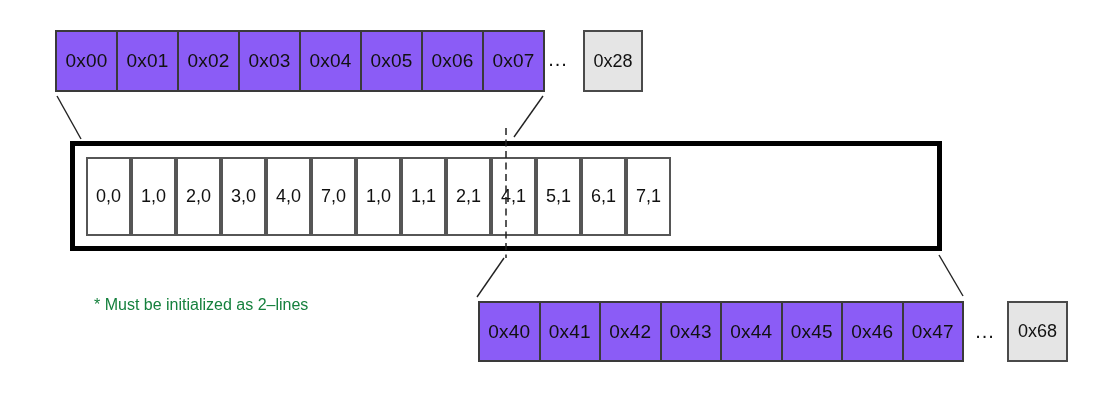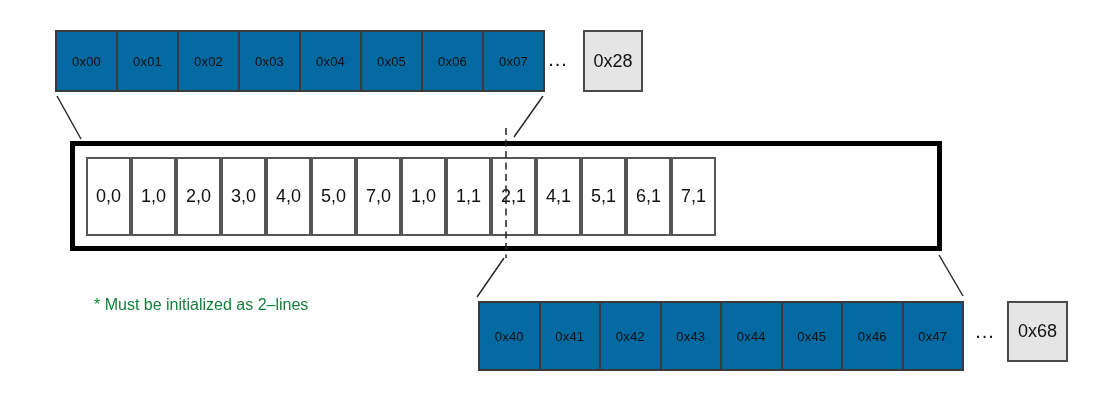--- a/index.html
+++ b/index.html
@@ -13,31 +13,31 @@
     overflow: hidden;
   }
 
   
   .addr-row { position: absolute; display: flex; }
   .addr-cell {
     box-sizing: border-box;
     height: 100%;
     border: 2px solid #3a3a3a;
     margin-left: -2px;
-    background: #0369a1;
+    background: #8b5cf6;
     display: flex;
     align-items: center;
     justify-content: center;
-    font-size: 13px;
+    font-size: 19px;
     letter-spacing: 0.2px;
   }
   .addr-cell:first-child { margin-left: 0; }
   .row-top    { left: 55px;  top: 30px;  height: 62px; }
   .row-top    .addr-cell { width: 63px; }
-  .row-bottom { left: 478px; top: 301px; height: 70px; }
+  .row-bottom { left: 478px; top: 301px; height: 61px; }
   .row-bottom .addr-cell { width: 62.5px; }
 
   .tail-box {
     position: absolute;
     box-sizing: border-box;
     border: 2px solid #4a4a4a;
     background: #e5e5e5;
     display: flex;
     align-items: center;
     justify-content: center;
@@ -117,21 +117,20 @@
   </div>
   <div class="dots dots-top">...</div>
   <div class="tail-box tail-top">0x28</div>
 
   <div class="buffer">
     <div class="buf-cell">0,0</div>
     <div class="buf-cell">1,0</div>
     <div class="buf-cell">2,0</div>
     <div class="buf-cell">3,0</div>
     <div class="buf-cell">4,0</div>
-    <div class="buf-cell">5,0</div>
     <div class="buf-cell">7,0</div>
     <div class="buf-cell">1,0</div>
     <div class="buf-cell">1,1</div>
     <div class="buf-cell">2,1</div>
     <div class="buf-cell">4,1</div>
     <div class="buf-cell">5,1</div>
     <div class="buf-cell">6,1</div>
     <div class="buf-cell">7,1</div>
   </div>
 

